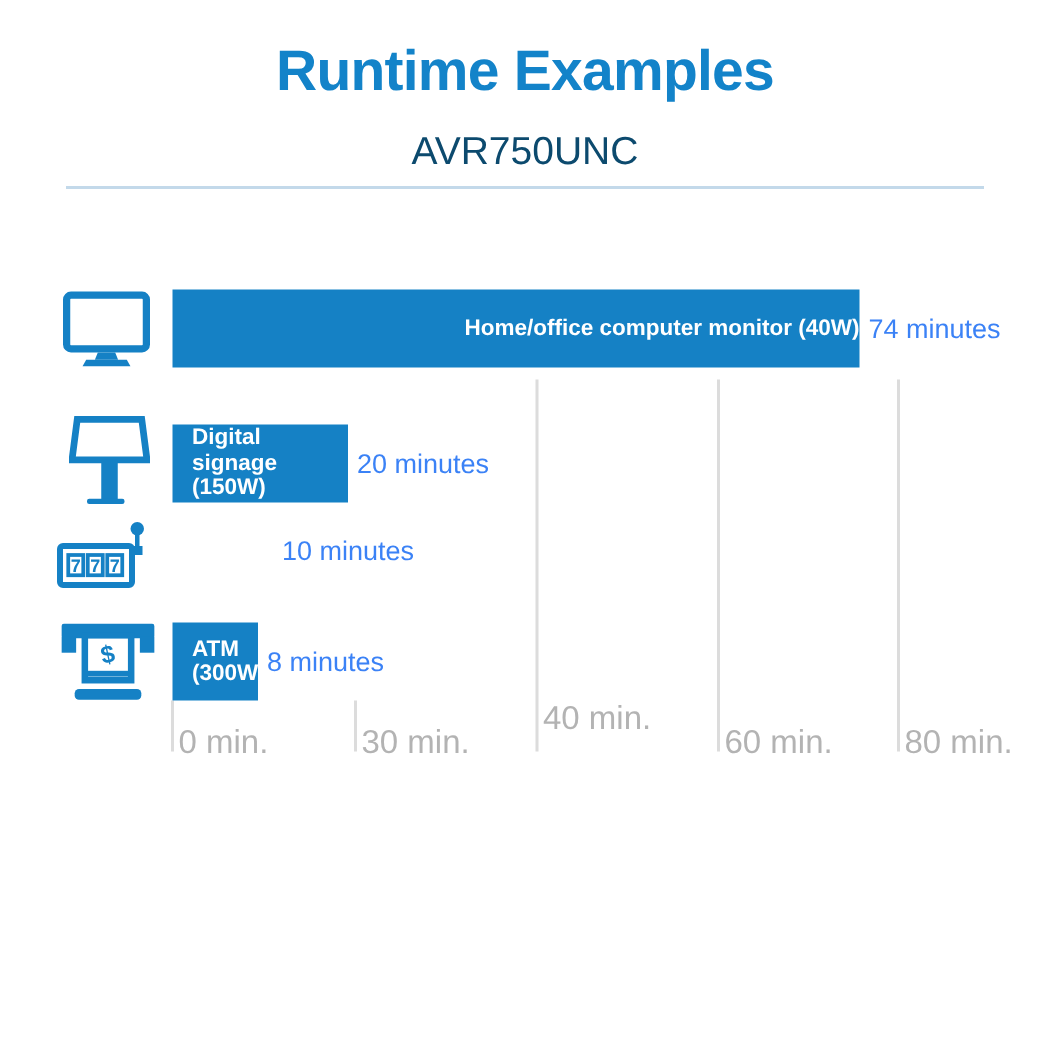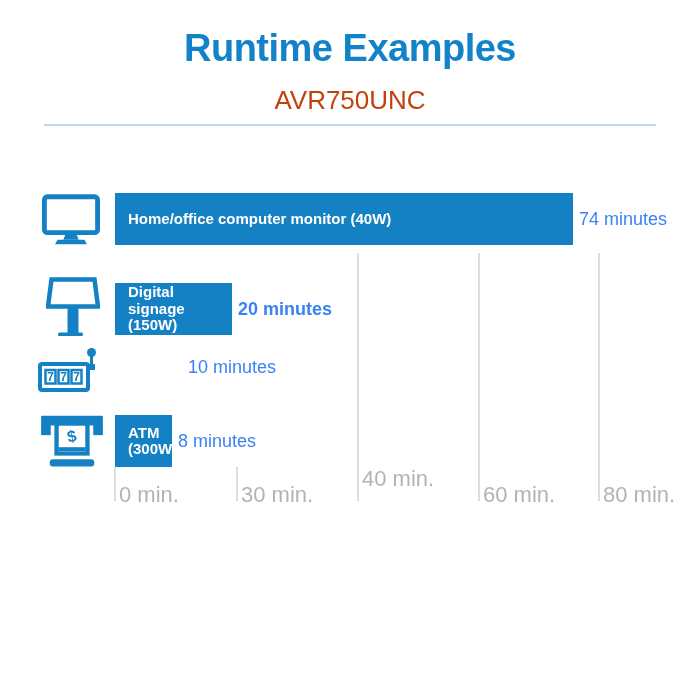--- a/index.html
+++ b/index.html
@@ -6,21 +6,21 @@
   body{
     width:700px;height:700px;background:#ffffff;position:relative;overflow:hidden;
     font-family:"Liberation Sans", sans-serif;
   }
   .title{
     position:absolute;top:27px;left:0;width:700px;text-align:center;
     font-size:38px;font-weight:800;letter-spacing:-0.5px;color:#1383c9;margin:0;
   }
   .subtitle{
     position:absolute;top:85px;left:0;width:700px;text-align:center;
-    font-size:26px;font-weight:400;color:#c2410c;margin:0;
+    font-size:26px;font-weight:400;color:#0c4a6e;margin:0;
   }
   .divider{
     position:absolute;top:124px;left:44px;width:612px;height:2px;background:#c3d9ea;
   }
   .chart{position:absolute;left:0;top:0;width:700px;height:700px;}
   .row{position:absolute;left:0;width:700px;height:52px;}
   .icon-box{position:absolute;display:block;}
   .bar{
     position:absolute;left:115px;top:0;height:52px;background:#1581c5;
     display:flex;align-items:center;box-sizing:border-box;padding-left:13px;
@@ -62,39 +62,39 @@
     </div>
 
   <div class="row" style="top: 193px;">
     <span class="icon-box" style="left:42px;top:1px;">
       <svg width="58" height="51" viewBox="0 0 60 52">
         <rect class="stroke" x="2.5" y="2.5" width="55" height="37" rx="3" stroke-width="5"></rect>
         <path class="fill" d="M24 42 L36 42 L38 47 L22 47 Z"></path>
         <path class="fill" d="M16 47 L44 47 L46.5 51.5 L13.5 51.5 Z"></path>
       </svg>
     </span>
-    <div class="bar" style="width: 458px;">
+    <div class="bar" style="width: 458px; justify-content: flex-end;">
       <span class="bar-label">Home/office computer monitor (40W)</span>
     </div>
     <span class="value" style="left: 579px;">74 minutes</span>
   </div>
 
   <div class="row" style="top: 267px; margin-top: 16px;">
     <span class="icon-box" style="left:46px;top:-6px;">
       <svg width="54" height="60" viewBox="0 0 54 60">
         <path class="stroke" d="M5.5 2.5 L48.5 2.5 L52 29.5 L2 29.5 Z" stroke-width="4.5"></path>
         <rect class="fill" x="21.5" y="29.5" width="11" height="27"></rect>
         <rect class="fill" x="12" y="55.5" width="25" height="3.5" rx="1.5"></rect>
       </svg>
     </span>
     <div class="bar" style="width: 117px;">
       <span class="bar-label">Digital signage
 (150W)</span>
     </div>
-    <span class="value" style="left: 238px; font-weight: bold;">20 minutes</span>
+    <span class="value" style="left: 238px;">20 minutes</span>
   </div>
 
   <div class="row" style="top: 341px;">
     <span class="icon-box" style="left:38px;top:6px;">
       <svg width="58" height="46" viewBox="0 0 58 46">
         <rect class="stroke" x="2" y="17" width="48" height="26" rx="2" stroke-width="4"></rect>
         <rect class="stroke" x="7.5" y="23" width="10" height="13.5" stroke-width="2.5"></rect>
         <rect class="stroke" x="20.5" y="23" width="10" height="13.5" stroke-width="2.5"></rect>
         <rect class="stroke" x="33.5" y="23" width="10" height="13.5" stroke-width="2.5"></rect>
         <text x="12.5" y="34" text-anchor="middle" font-size="12" font-weight="700" fill="#1581c5">7</text>

